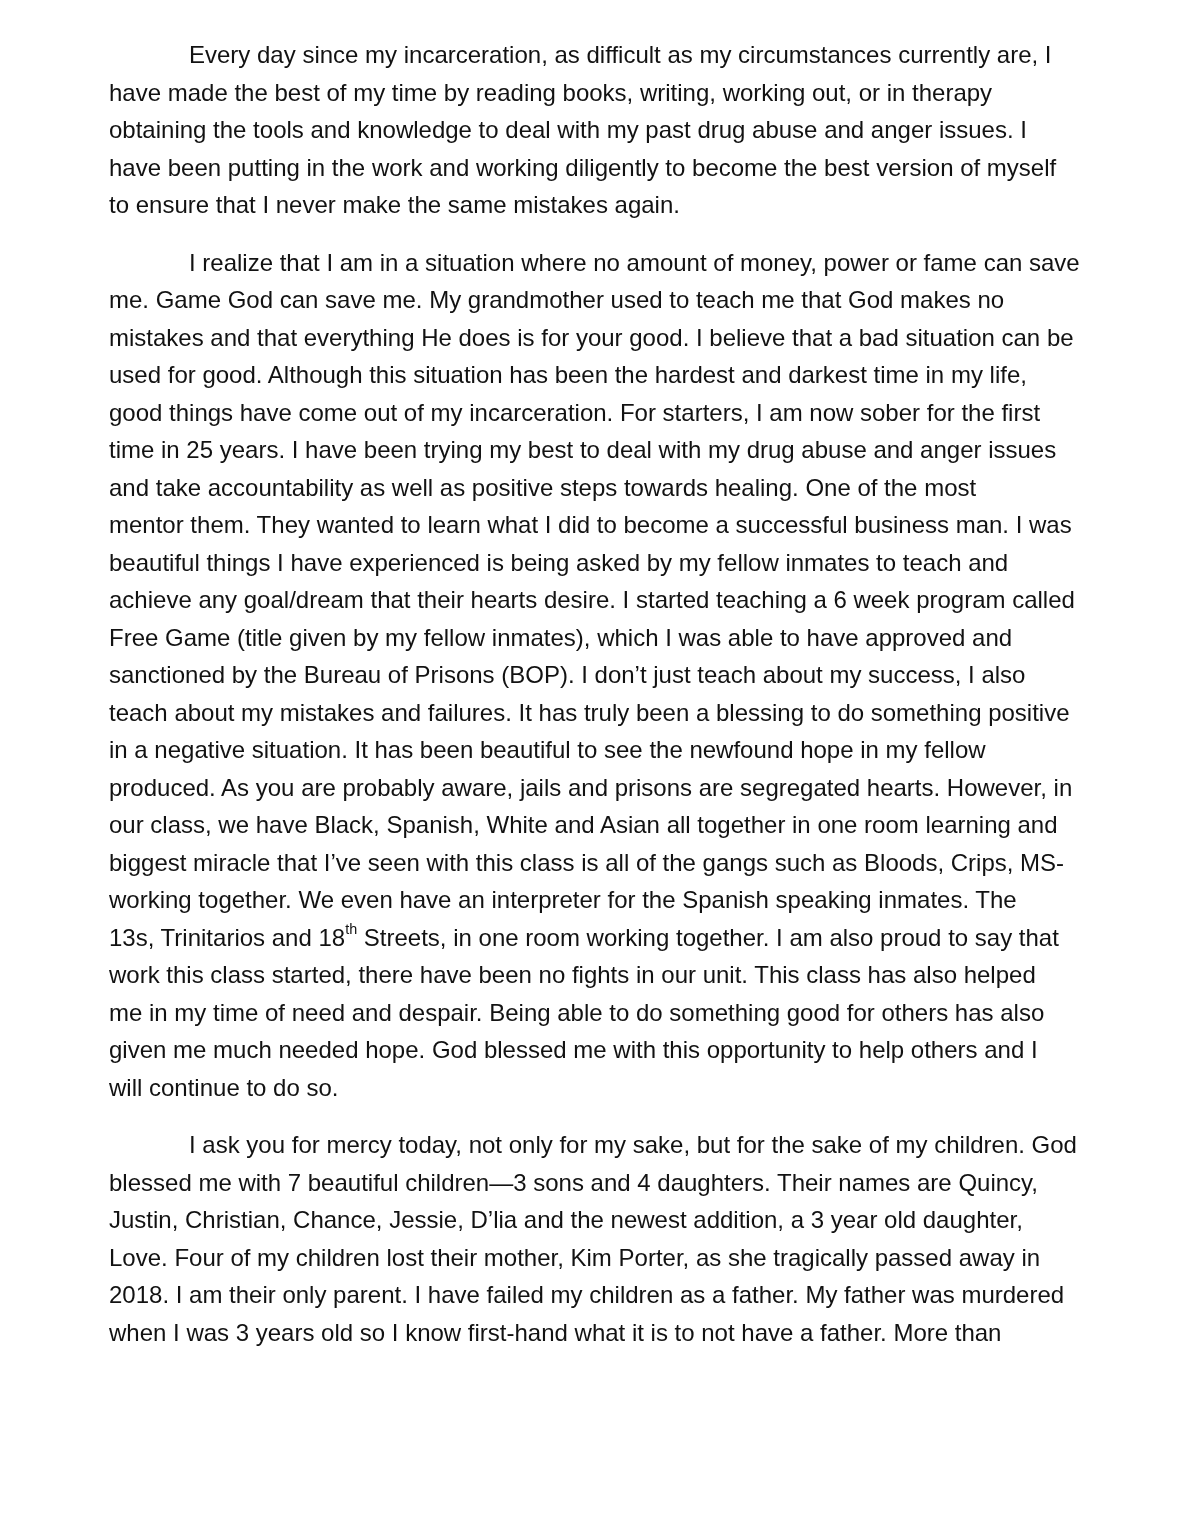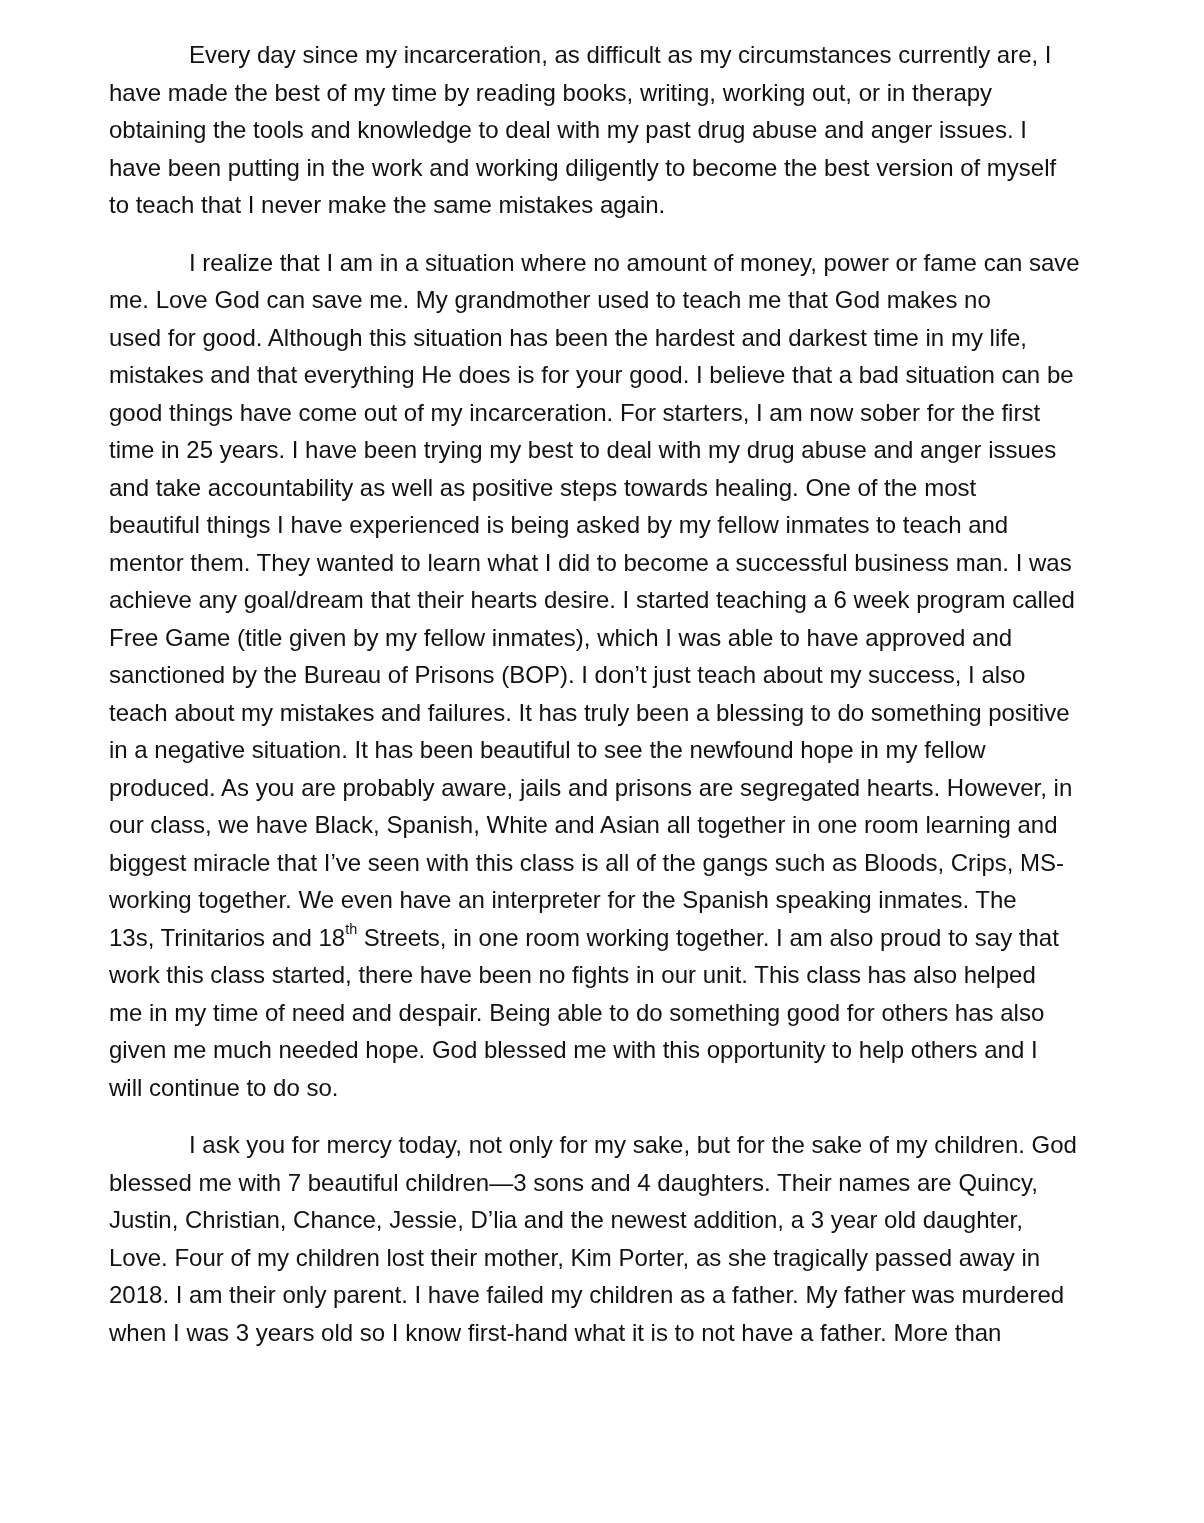--- a/index.html
+++ b/index.html
@@ -47,32 +47,32 @@
 </head>
 <body>
 
 <div class="page">
   <div class="doc">
       <p class="para">
         <span class="line first">Every day since my incarceration, as difficult as my circumstances currently are, I</span>
         <span class="line">have made the best of my time by reading books, writing, working out, or in therapy</span>
         <span class="line">obtaining the tools and knowledge to deal with my past drug abuse and anger issues. I</span>
         <span class="line">have been putting in the work and working diligently to become the best version of myself</span>
-        <span class="line">to teach that I never make the same mistakes again.</span>
+        <span class="line">to ensure that I never make the same mistakes again.</span>
       </p>
       <p class="para">
         <span class="line first">I realize that I am in a situation where no amount of money, power or fame can save</span>
-        <span class="line">me. Love God can save me. My grandmother used to teach me that God makes no</span>
+        <span class="line">me. Game God can save me. My grandmother used to teach me that God makes no</span>
+        <span class="line">mistakes and that everything He does is for your good. I believe that a bad situation can be</span>
         <span class="line">used for good. Although this situation has been the hardest and darkest time in my life,</span>
-        <span class="line">mistakes and that everything He does is for your good. I believe that a bad situation can be</span>
         <span class="line">good things have come out of my incarceration. For starters, I am now sober for the first</span>
         <span class="line">time in 25 years. I have been trying my best to deal with my drug abuse and anger issues</span>
         <span class="line">and take accountability as well as positive steps towards healing. One of the most</span>
+        <span class="line">mentor them. They wanted to learn what I did to become a successful business man. I was</span>
         <span class="line">beautiful things I have experienced is being asked by my fellow inmates to teach and</span>
-        <span class="line">mentor them. They wanted to learn what I did to become a successful business man. I was</span>
         <span class="line">achieve any goal/dream that their hearts desire. I started teaching a 6 week program called</span>
         <span class="line">Free Game (title given by my fellow inmates), which I was able to have approved and</span>
         <span class="line">sanctioned by the Bureau of Prisons (BOP). I don’t just teach about my success, I also</span>
         <span class="line">teach about my mistakes and failures. It has truly been a blessing to do something positive</span>
         <span class="line">in a negative situation. It has been beautiful to see the newfound hope in my fellow</span>
         <span class="line">produced. As you are probably aware, jails and prisons are segregated hearts. However, in</span>
         <span class="line">our class, we have Black, Spanish, White and Asian all together in one room learning and</span>
         <span class="line">biggest miracle that I’ve seen with this class is all of the gangs such as Bloods, Crips, MS-</span>
         <span class="line">working together. We even have an interpreter for the Spanish speaking inmates. The</span>
         <span class="line">13s, Trinitarios and 18<sup>th</sup> Streets, in one room working together. I am also proud to say that</span>

